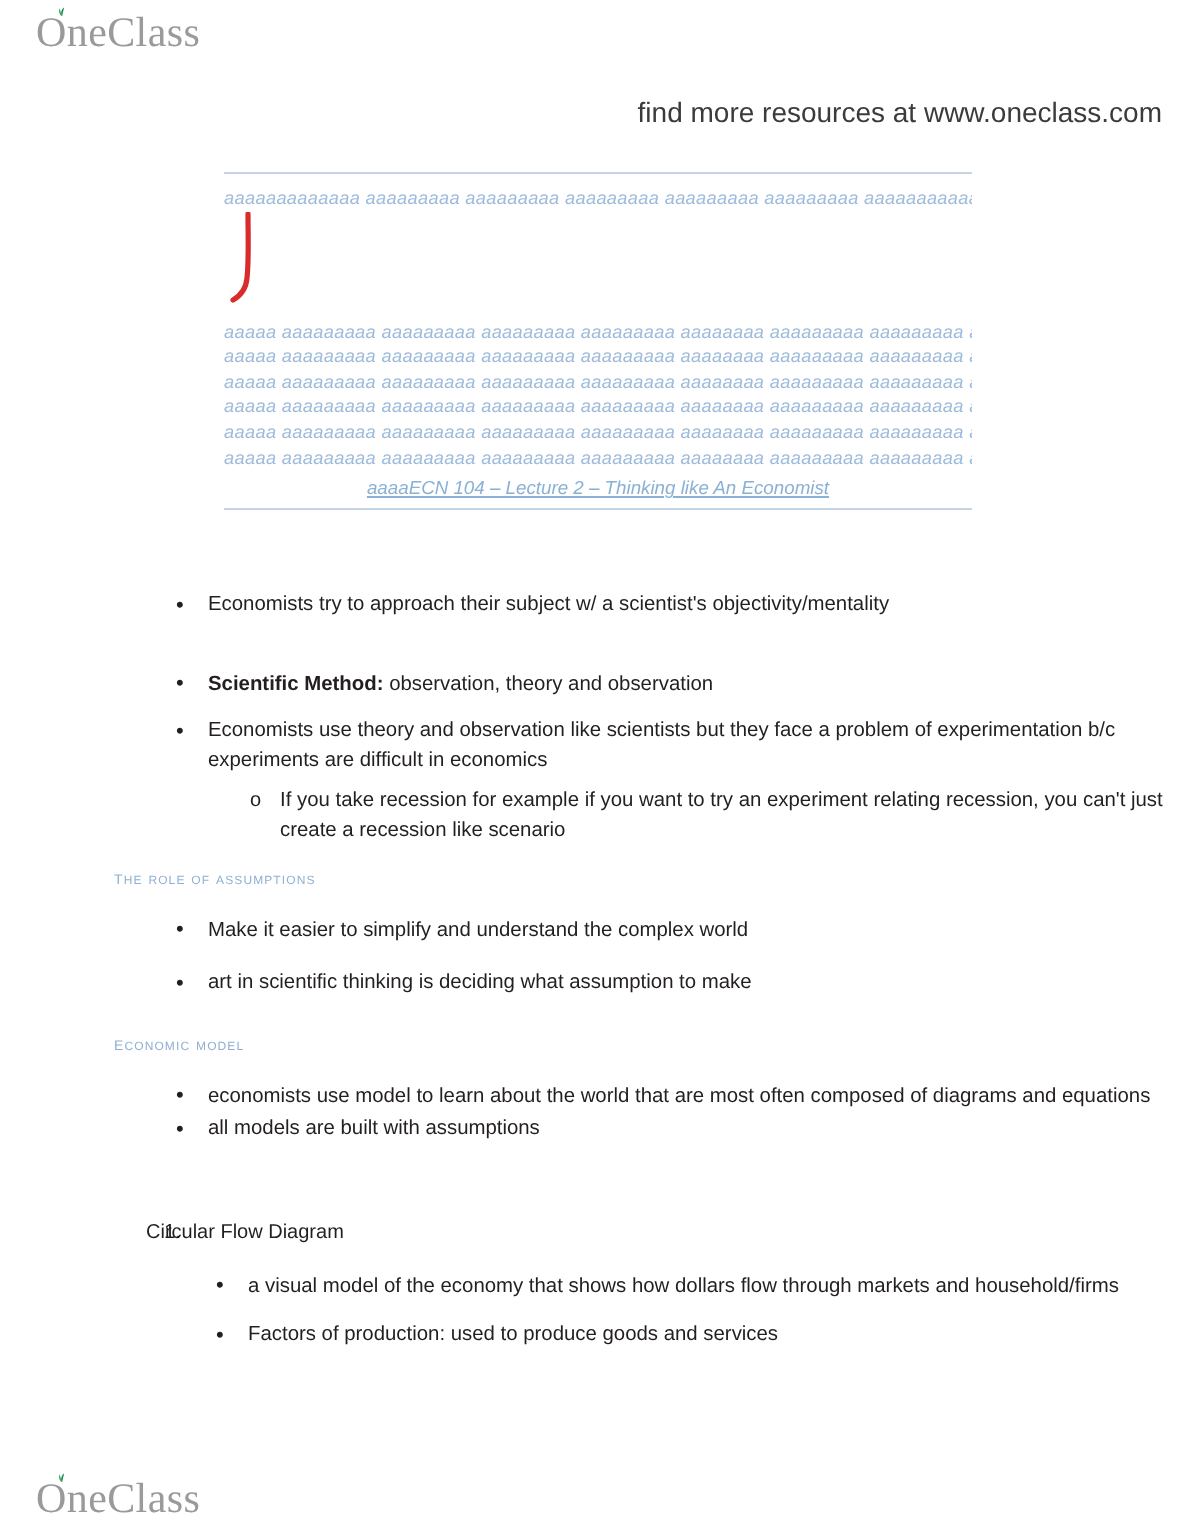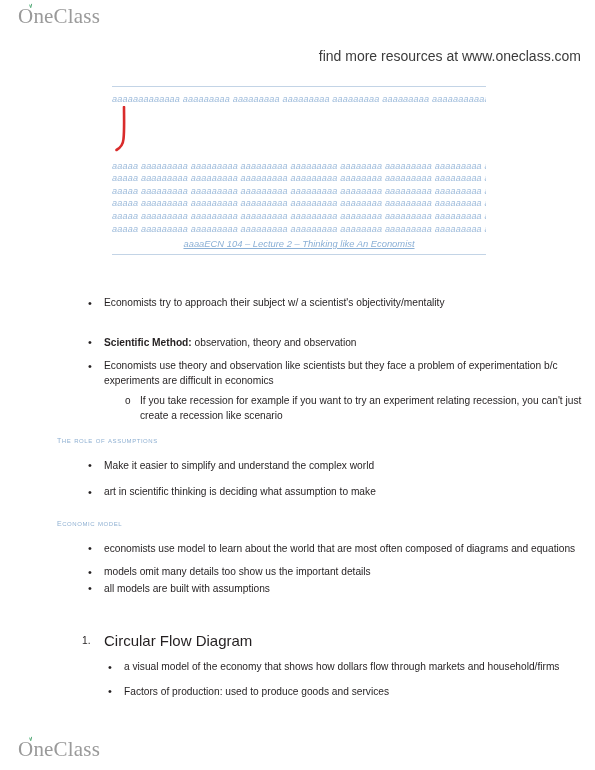--- a/index.html
+++ b/index.html
@@ -153,22 +153,22 @@
     content: "o";
     position: absolute;
     left: 125px;
     top: 0;
     font-size: 10px;
     color: #231f20;
   }
 
   li.num {
     position: relative;
-    padding-left: 104px;
-    font-size: 15px;
+    padding-left: 73px;
+    font-size: 10px;
     line-height: 14.6px;
   }
   li.num::before {
     content: attr(data-marker);
     position: absolute;
     left: 82px;
     top: 0;
     font-size: 10.2px;
     color: #231f20;
   }
@@ -262,21 +262,20 @@
   </ul>
 
   <div class="sp-16"></div>
 
   <h2 class="sec-head">Economic model</h2>
 
   <div class="sp-14"></div>
 
   <ul class="lvl1">
     <li class="b1">economists use model to learn about the world that are most often composed of diagrams and equations</li>
-    <li class="b1" style="margin-top:9px">models omit many details too show us the important details</li>
     <li class="b1" style="margin-top:2px">all models are built with assumptions</li>
   </ul>
 
   <div class="sp-25"></div>
   <div class="sp-12"></div>
 
   <ol class="lvl-num">
     <li class="num" data-marker="1.">Circular Flow Diagram</li>
   </ol>
 

